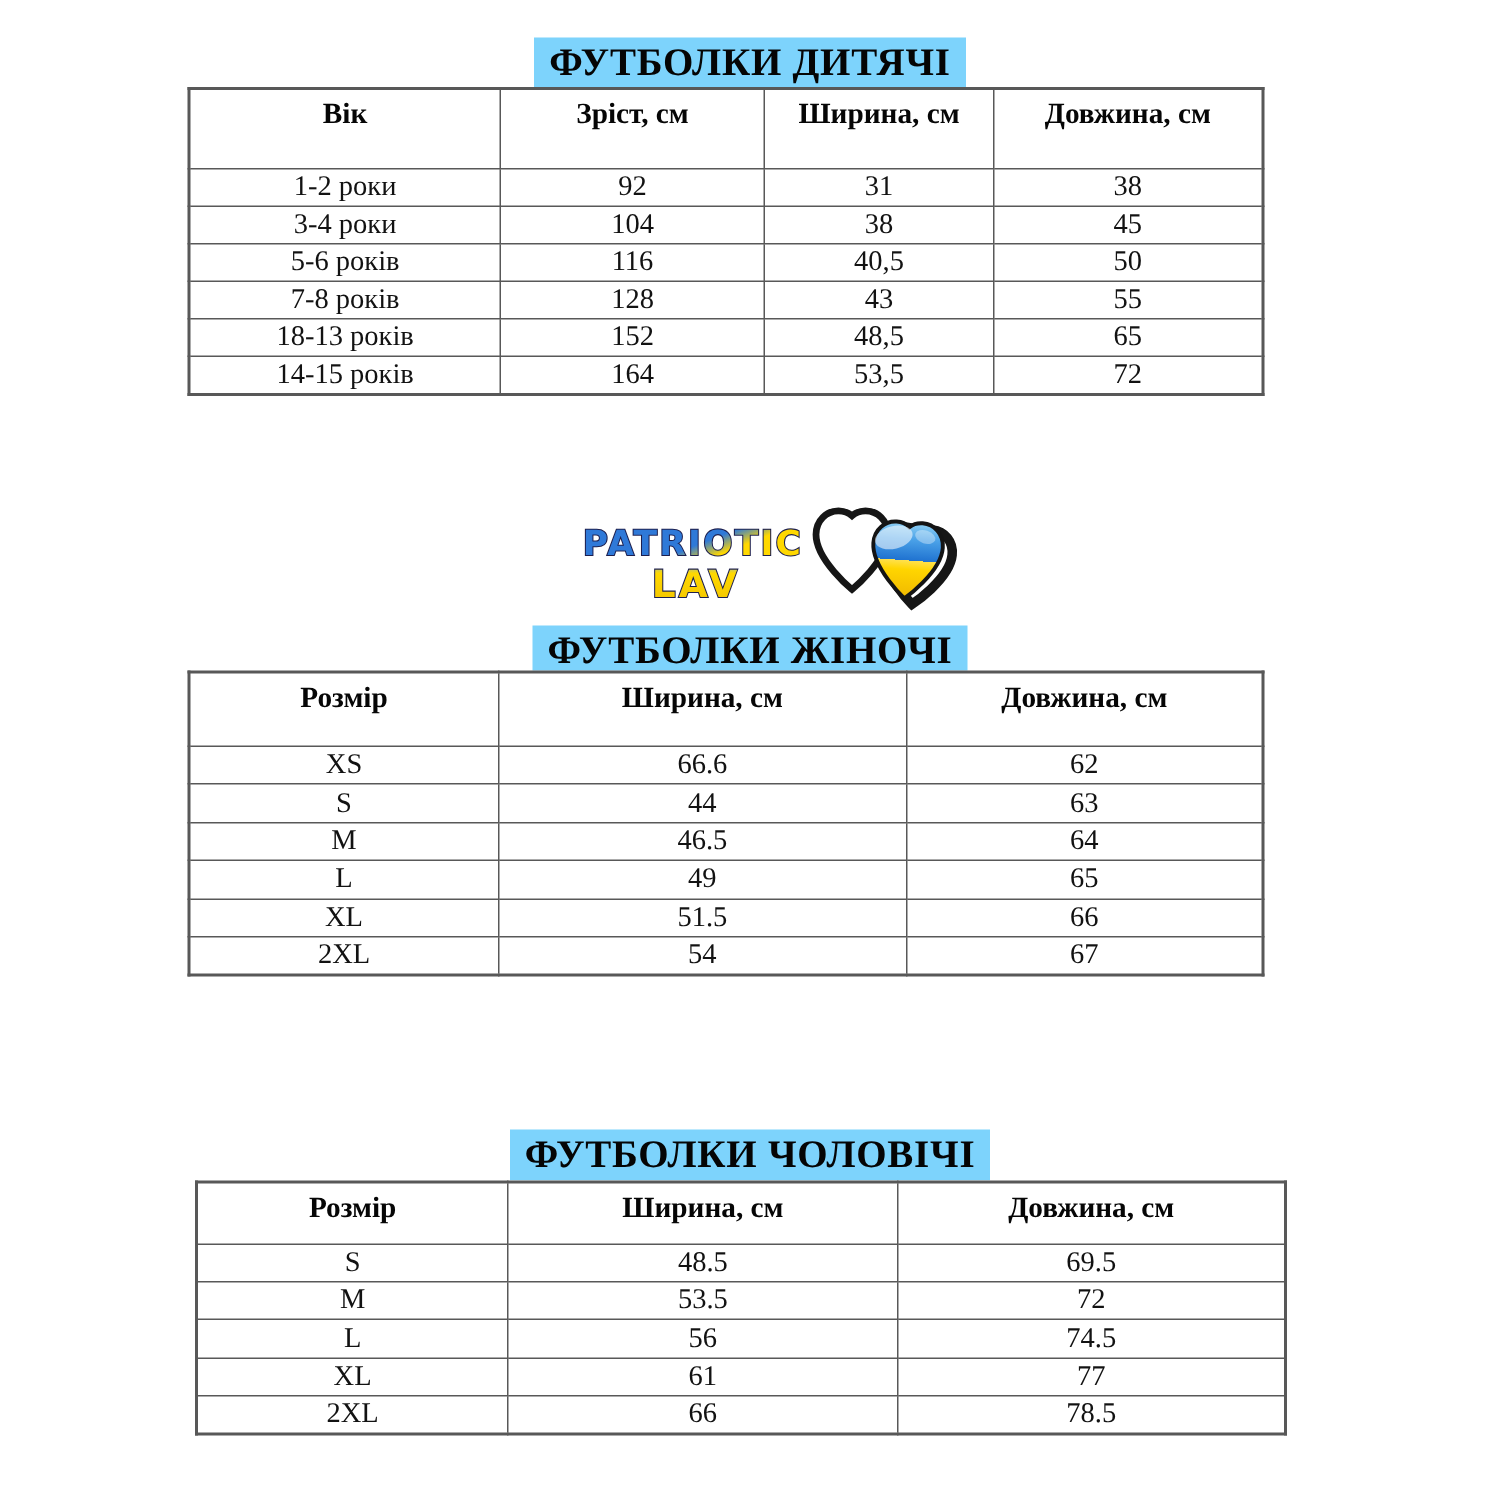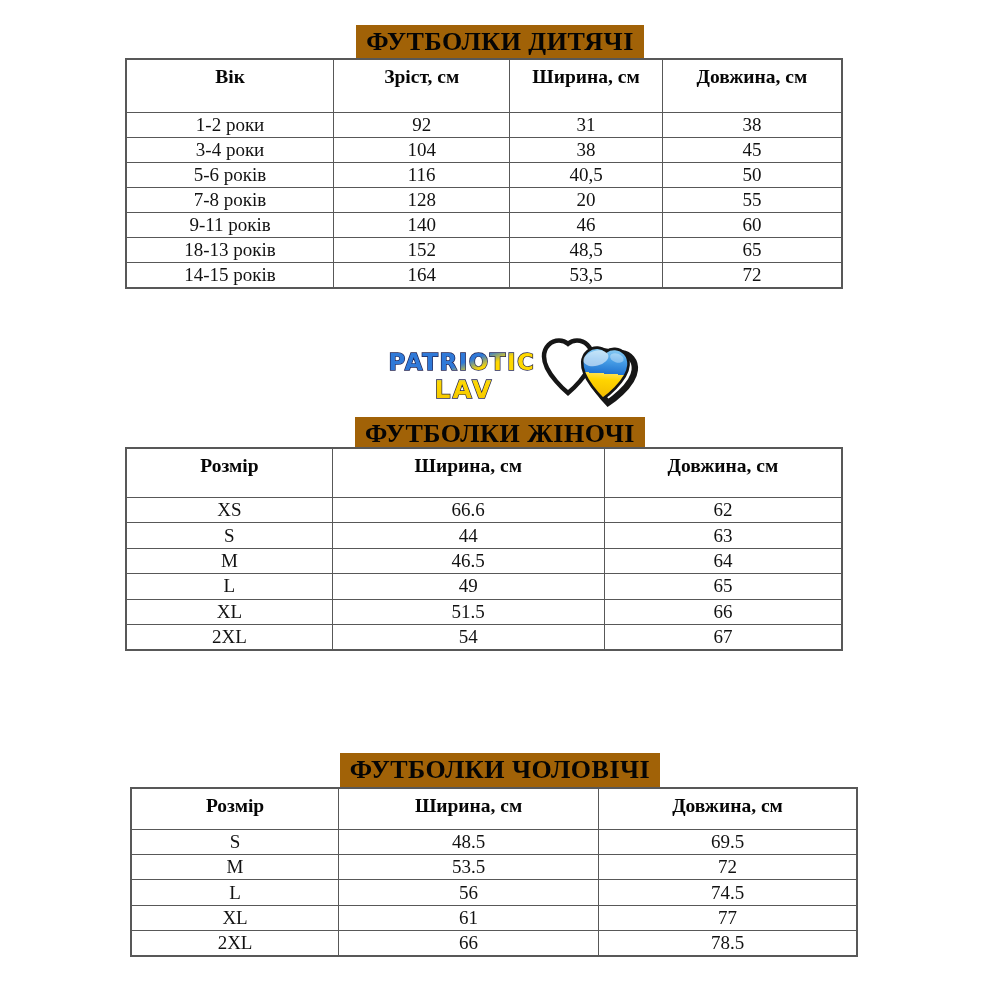--- a/index.html
+++ b/index.html
@@ -4,21 +4,21 @@
 <style>
   html,body{margin:0;padding:0;}
   body{
     width:1000px;height:1000px;position:relative;background:#ffffff;
     font-family:"Liberation Serif", serif;color:#0e0e0e;overflow:hidden;
   }
   .sec-title{
     position:absolute;left:0;width:1000px;text-align:center;margin:0;
   }
   .sec-title span{
-    display:inline-block;background:#a16207;padding:2px 10px;
+    display:inline-block;background:#7dd3fc;padding:2px 10px;
     font-weight:bold;font-size:26px;letter-spacing:0.5px;color:#050505;margin-top:19px;
   }
   table.size{
     position:absolute;border-collapse:collapse;table-layout:fixed;
     background:#fff;
   }
   table.size, table.size th, table.size td{
     border:1.6px solid #585858;
   }
   table.size{border-width:2px;}
@@ -83,28 +83,22 @@
   </tr>
   <tr>
     <td>5-6 років</td>
     <td>116</td>
     <td>40,5</td>
     <td>50</td>
   </tr>
   <tr>
     <td>7-8 років</td>
     <td>128</td>
-    <td>20</td>
+    <td>43</td>
     <td>55</td>
-  </tr>
-  <tr>
-    <td>9-11 років</td>
-    <td>140</td>
-    <td>46</td>
-    <td>60</td>
   </tr>
   <tr>
     <td>18-13 років</td>
     <td>152</td>
     <td>48,5</td>
     <td>65</td>
   </tr>
   <tr>
     <td>14-15 років</td>
     <td>164</td>

